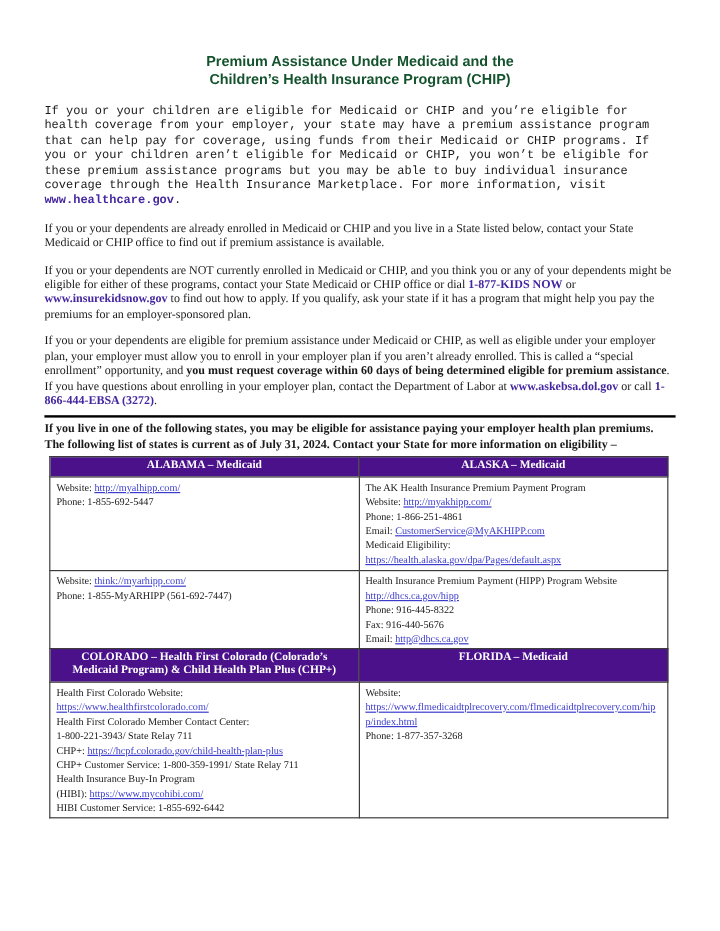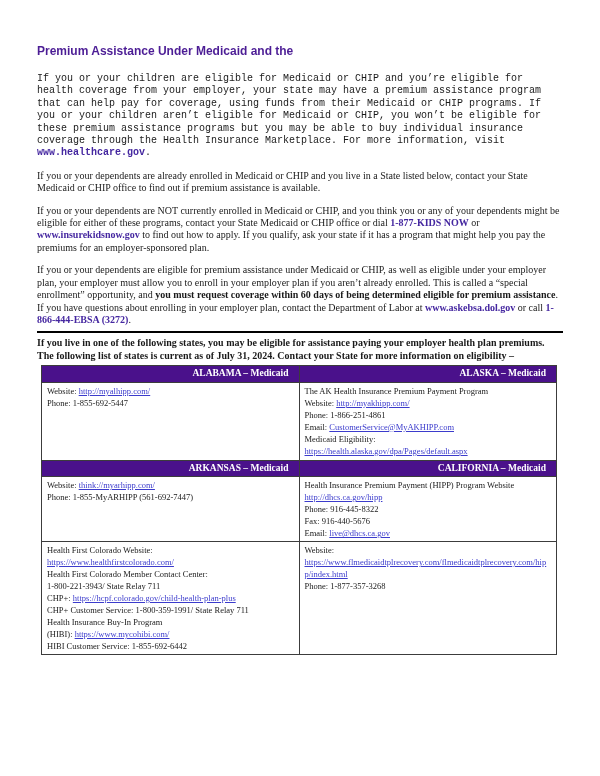--- a/index.html
+++ b/index.html
@@ -10,26 +10,26 @@
     height: 776px;
     margin: 0 auto;
     background: #ffffff;
     font-family: "Liberation Serif", serif;
     color: #1a1a1a;
     overflow: hidden;
   }
   .content { padding: 0 37px; }
   h1.doc-title {
     margin-top: 44px;
-    text-align: left;
+    text-align: center;
     font-family: "Liberation Sans", sans-serif;
     font-weight: bold;
     font-size: 12px;
     line-height: 15px;
-    color: #4c1d95;
+    color: #14532d;
   }
   p.body-par {
     margin-top: 10px;
     font-size: 10px;
     line-height: 12.4px;
     text-align: left;
   }
   p.body-par:first-of-type { margin-top: 14px; font-family: Liberation Mono, monospace; }
   .seg-normal { font-weight: normal; }
   .seg-bold { font-weight: bold; }
@@ -59,21 +59,21 @@
     border: 1px solid #3c3c3c;
     width: 50%;
   }
   table.states-table th {
     background: #4a118b;
     color: #ffffff;
     font-family: "Liberation Serif", serif;
     font-weight: bold;
     font-size: 9.5px;
     line-height: 11.5px;
-    text-align: right;
+    text-align: center;
     vertical-align: top;
     padding: 2px 10px;
   }
   table.states-table td {
     vertical-align: top;
     padding: 2px 5px;
     font-size: 8.5px;
     line-height: 12px;
     margin-top: 34px;
   }
@@ -88,20 +88,21 @@
   }
 </style>
 </head>
 <body>
 
 <div class="page">
   <div class="content">
 
     <h1 class="doc-title">
       <span>Premium Assistance Under Medicaid and the</span><br>
+      <span>Children’s Health Insurance Program (CHIP)</span>
     </h1>
 
     <p class="body-par"><span class="seg-normal">If you or your children are eligible for Medicaid or CHIP and you’re eligible for health coverage from your employer, your state may have a premium assistance program that can help pay for coverage, using funds from their Medicaid or CHIP programs.  If you or your children aren’t eligible for Medicaid or CHIP, you won’t be eligible for these premium assistance programs but you may be able to buy individual insurance coverage through the Health Insurance Marketplace.  For more information, visit </span><a class="seg-plink">www.healthcare.gov</a><span class="seg-normal">.</span></p>
     <p class="body-par"><span class="seg-normal">If you or your dependents are already enrolled in Medicaid or CHIP and you live in a State listed below, contact your State Medicaid or CHIP office to find out if premium assistance is available.</span></p>
     <p class="body-par"><span class="seg-normal">If you or your dependents are NOT currently enrolled in Medicaid or CHIP, and you think you or any of your dependents might be eligible for either of these programs, contact your State Medicaid or CHIP office or dial </span><a class="seg-plink">1-877-KIDS NOW</a><span class="seg-normal"> or </span><a class="seg-plink">www.insurekidsnow.gov</a><span class="seg-normal"> to find out how to apply.  If you qualify, ask your state if it has a program that might help you pay the premiums for an employer-sponsored plan.</span></p>
     <p class="body-par"><span class="seg-normal">If you or your dependents are eligible for premium assistance under Medicaid or CHIP, as well as eligible under your employer plan, your employer must allow you to enroll in your employer plan if you aren’t already enrolled.  This is called a “special enrollment” opportunity, and </span><span class="seg-bold">you must request coverage within 60 days of being determined eligible for premium assistance</span><span class="seg-normal">.  If you have questions about enrolling in your employer plan, contact the Department of Labor at </span><a class="seg-plink">www.askebsa.dol.gov</a><span class="seg-normal"> or call </span><a class="seg-plink">1-866-444-EBSA (3272)</a><span class="seg-normal">.</span></p>
 
     <hr class="section-divider">
 
     <p class="states-intro"><span class="seg-bold">If you live in one of the following states, you may be eligible for assistance paying your employer health plan premiums.  The following list of states is current as of July 31, 2024.  Contact your State for more information on eligibility –</span></p>
@@ -120,35 +121,35 @@
             <td>
               <div class="cell-line"><span class="seg-text">The AK Health Insurance Premium Payment Program</span></div>
               <div class="cell-line"><span class="seg-text">Website:  </span><a class="seg-link">http://myakhipp.com/</a></div>
               <div class="cell-line"><span class="seg-text">Phone:  1-866-251-4861</span></div>
               <div class="cell-line"><span class="seg-text">Email:  </span><a class="seg-link">CustomerService@MyAKHIPP.com</a></div>
               <div class="cell-line"><span class="seg-text">Medicaid Eligibility: </span></div>
               <div class="cell-line"><a class="seg-link">https://health.alaska.gov/dpa/Pages/default.aspx</a></div>
             </td>
           </tr>
           <tr>
-            <th>ARKANSAS – Medicaid</th>
-            <th>CALIFORNIA – Medicaid</th>
-          </tr>
-          <tr>
             <td>
               <div class="cell-line"><span class="seg-text">Website: </span><a class="seg-link">think://myarhipp.com/</a></div>
               <div class="cell-line"><span class="seg-text">Phone: 1-855-MyARHIPP (561-692-7447)</span></div>
             </td>
             <td>
               <div class="cell-line"><span class="seg-text">Health Insurance Premium Payment (HIPP) Program Website</span></div>
               <div class="cell-line"><a class="seg-link">http://dhcs.ca.gov/hipp</a></div>
               <div class="cell-line"><span class="seg-text">Phone: 916-445-8322</span></div>
               <div class="cell-line"><span class="seg-text">Fax: 916-440-5676</span></div>
-              <div class="cell-line"><span class="seg-text">Email: </span><a class="seg-link">live@dhcs.ca.gov</a></div>
+              <div class="cell-line"><span class="seg-text">Email: </span><a class="seg-link">http@dhcs.ca.gov</a></div>
             </td>
+          </tr>
+          <tr>
+            <th>COLORADO – Health First Colorado (Colorado’s Medicaid Program) &amp; Child Health Plan Plus (CHP+)</th>
+            <th>FLORIDA – Medicaid</th>
           </tr>
           <tr>
             <td>
               <div class="cell-line"><span class="seg-text">Health First Colorado Website: </span></div>
               <div class="cell-line"><a class="seg-link">https://www.healthfirstcolorado.com/</a></div>
               <div class="cell-line"><span class="seg-text">Health First Colorado Member Contact Center: </span></div>
               <div class="cell-line"><span class="seg-text">1-800-221-3943/ State Relay 711</span></div>
               <div class="cell-line"><span class="seg-text">CHP+: </span><a class="seg-link">https://hcpf.colorado.gov/child-health-plan-plus</a></div>
               <div class="cell-line"><span class="seg-text">CHP+ Customer Service: 1-800-359-1991/ State Relay 711</span></div>
               <div class="cell-line"><span class="seg-text">Health Insurance Buy-In Program</span></div>

